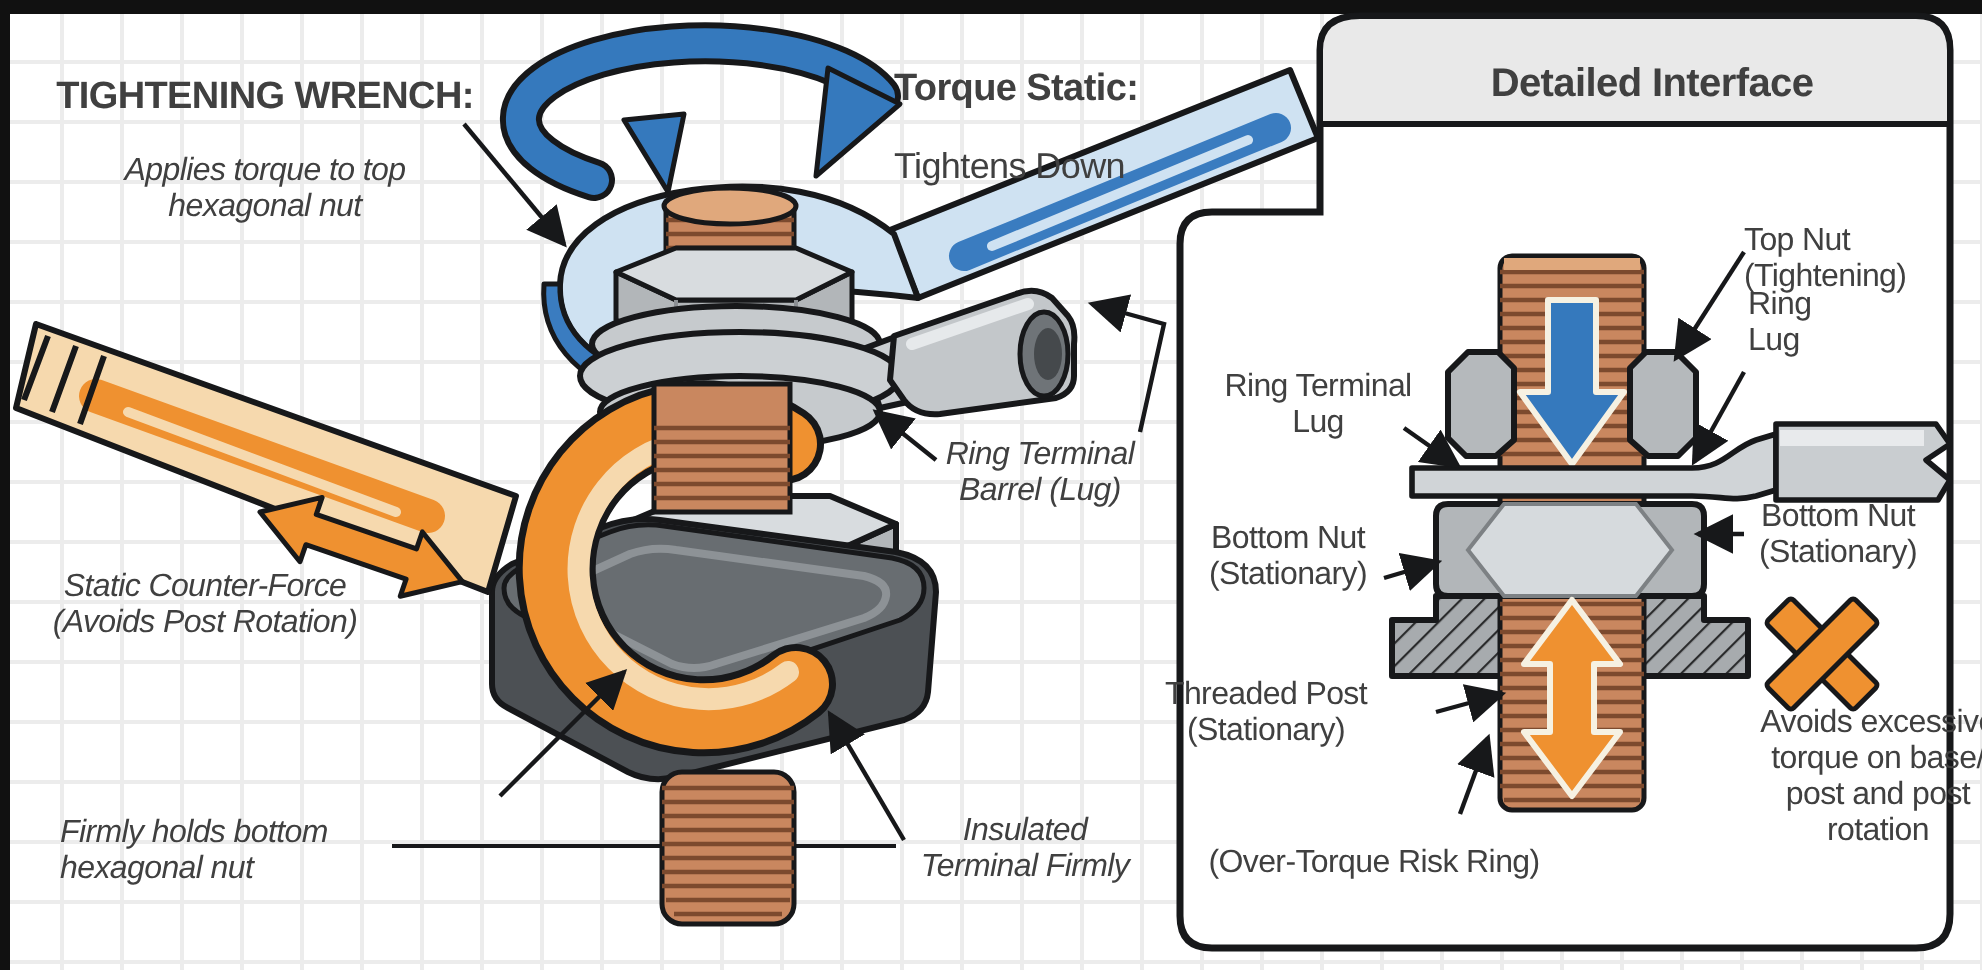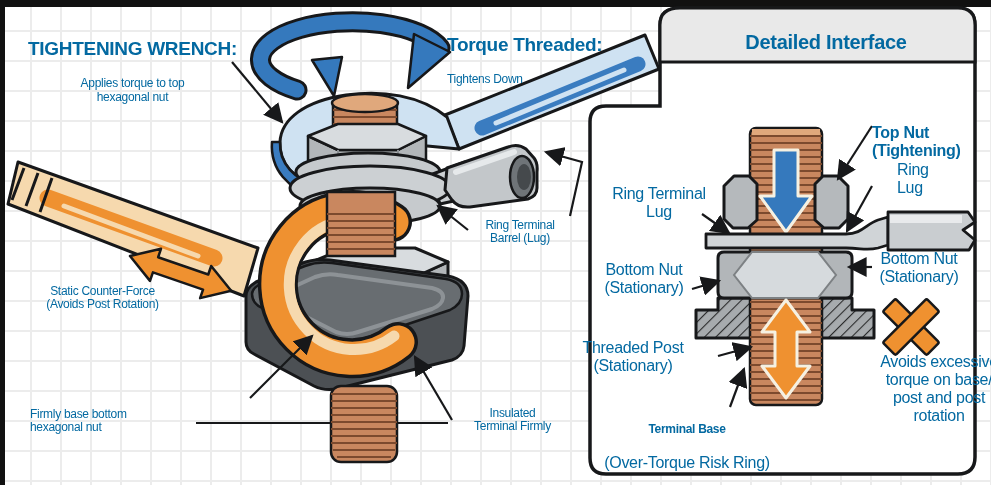--- a/index.html
+++ b/index.html
@@ -5,38 +5,38 @@
   html,body{margin:0;padding:0;}
   body{
     width:991px;height:485px;position:relative;overflow:hidden;
     background-color:#ffffff;
     background-image:
       repeating-linear-gradient(to right, #ececec 0 2px, transparent 2px 30px),
       repeating-linear-gradient(to bottom, #ececec 0 2px, transparent 2px 30px);
     font-family:"Liberation Sans",sans-serif;
   }
   svg.art{position:absolute;left:0;top:0;z-index:1;}
-  .lbl{position:absolute;z-index:3;color:#0369a1;white-space:pre-line;line-height:1.12;letter-spacing:-0.3px;}
+  .lbl{position:absolute;z-index:3;color:#404040;white-space:pre-line;line-height:1.12;letter-spacing:-0.3px;}
   .center{text-align:center;}
   .t-bold{font-weight:bold;}
   .fs20{font-size:20px;padding-left:16px;}
   .fs19{font-size:19px;}
-  .fs18{font-size:12px;}
-  .fs17{font-size:12px;}
+  .fs18{font-size:18px;}
+  .fs17{font-size:16px;font-style:italic;}
   .fs16{font-size:16px;}
   #lbl-tightening{left:15px;top:20px;width:235px;}
   #lbl-torque{left:447px;top:16px;width:205px;}
   #lbl-counter{left:0px;top:285px;width:205px;text-align:center;}
   #lbl-stationary{left:22px;top:390px;width:235px;}
   #lbl-stationary .sub{padding-left:8px;}
   #lbl-ringbarrel{left:452px;top:219px;width:136px;}
   #lbl-insulated{left:440px;top:407px;width:145px;}
   #lbl-panel-title{left:662px;top:13px;width:312px;}
-  #lbl-topnut{left:872px;top:124px;width:108px;font-weight:bold;}
-  #lbl-ringlug{left:874px;top:161px;width:70px;margin-left:23px;}
+  #lbl-topnut{left:872px;top:112px;width:108px;}
+  #lbl-ringlug{left:874px;top:144px;width:70px;}
   #lbl-ringterminallug{left:597px;top:185px;width:124px;}
   #lbl-bottomnut-l{left:584px;top:261px;width:120px;}
   #lbl-bottomnut-r{left:858px;top:250px;width:122px;}
   #lbl-threadedpost{left:570px;top:339px;width:126px;}
   #lbl-terminalbase{left:586px;top:405px;width:202px;}
   #lbl-avoid{left:864px;top:353px;width:150px;}
 </style>
 </head>
 <body>
 
@@ -197,29 +197,29 @@
   </g>
 </svg>
 
 <div class="lbl center" id="lbl-tightening">
   <div class="t-bold fs19">TIGHTENING WRENCH:</div>
   <div class="fs17">Applies torque to top
 hexagonal nut</div>
 </div>
 
 <div class="lbl" id="lbl-torque">
-  <div class="t-bold fs19">Torque Threaded:</div>
+  <div class="t-bold fs19">Torque Static:</div>
   <div class="fs18">Tightens Down</div>
 </div>
 
 <div class="lbl center fs17" id="lbl-counter">Static Counter-Force
 (Avoids Post Rotation)</div>
 
 <div class="lbl" id="lbl-stationary">
-  <div class="fs17 sub">Firmly base bottom
+  <div class="fs17 sub">Firmly holds bottom
 hexagonal nut</div>
 </div>
 
 <div class="lbl center fs17" id="lbl-ringbarrel">Ring Terminal
 Barrel (Lug)</div>
 
 <div class="lbl center fs17" id="lbl-insulated">Insulated
 Terminal Firmly</div>
 
 <div class="lbl center" id="lbl-panel-title">
@@ -233,20 +233,19 @@
 <div class="lbl center fs16" id="lbl-ringterminallug">Ring Terminal
 Lug</div>
 <div class="lbl center fs16" id="lbl-bottomnut-l">Bottom Nut
 (Stationary)</div>
 <div class="lbl center fs16" id="lbl-bottomnut-r">Bottom Nut
 (Stationary)</div>
 <div class="lbl center fs16" id="lbl-threadedpost">Threaded Post
 (Stationary)</div>
 
 <div class="lbl center" id="lbl-terminalbase">
-  <div class="t-bold fs18">Terminal Base</div>
   <div class="fs16">(Over-Torque Risk Ring)</div>
 </div>
 
 <div class="lbl center fs16" id="lbl-avoid">Avoids excessive
 torque on base/
 post and post
 rotation</div>
 
 </body></html>

